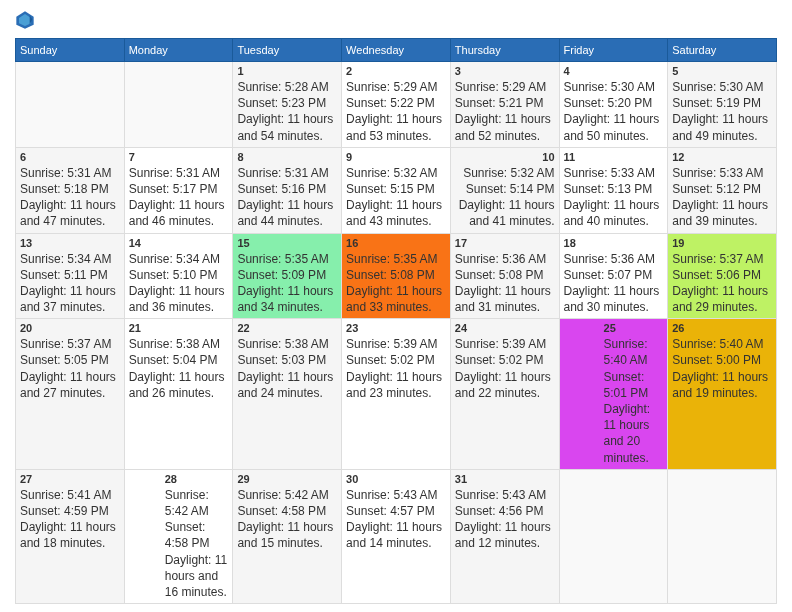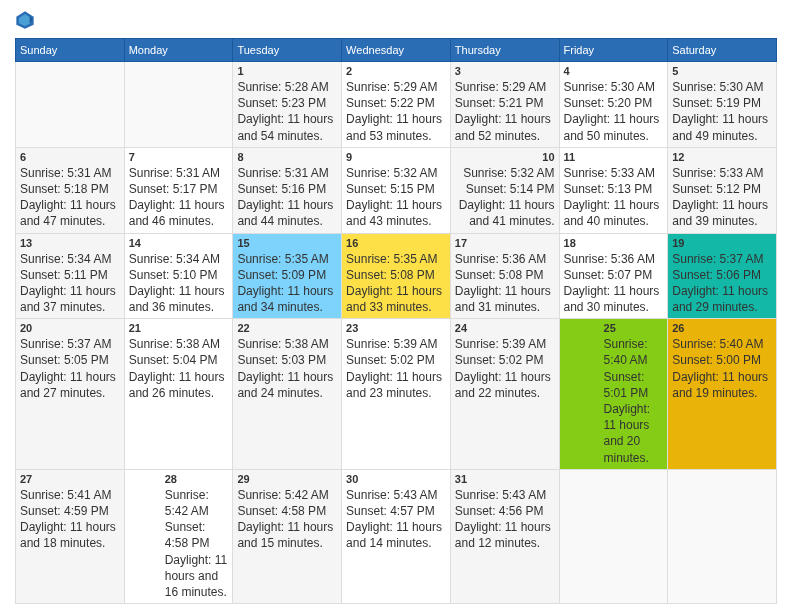--- a/index.html
+++ b/index.html
@@ -202,37 +202,37 @@
         </tr>
         <tr>
           <td style="background: rgb(245, 245, 245);">
             <span class="cell-date">13</span>
             <div class="cell-info">Sunrise: 5:34 AM<br>Sunset: 5:11 PM<br>Daylight: 11 hours and 37 minutes.</div>
           </td>
           <td style="background: rgb(255, 255, 255);">
             <span class="cell-date">14</span>
             <div class="cell-info">Sunrise: 5:34 AM<br>Sunset: 5:10 PM<br>Daylight: 11 hours and 36 minutes.</div>
           </td>
-          <td style="background: #7dd3fc; margin-top: 18px;">
+          <td style="background: #86efac; margin-top: 18px;">
             <span class="cell-date">15</span>
             <div class="cell-info">Sunrise: 5:35 AM<br>Sunset: 5:09 PM<br>Daylight: 11 hours and 34 minutes.</div>
           </td>
-          <td style="background: #fde047;">
+          <td style="background: #f97316;">
             <span class="cell-date">16</span>
             <div class="cell-info">Sunrise: 5:35 AM<br>Sunset: 5:08 PM<br>Daylight: 11 hours and 33 minutes.</div>
           </td>
           <td style="background: rgb(245, 245, 245);">
             <span class="cell-date">17</span>
             <div class="cell-info">Sunrise: 5:36 AM<br>Sunset: 5:08 PM<br>Daylight: 11 hours and 31 minutes.</div>
           </td>
           <td style="background: rgb(255, 255, 255);">
             <span class="cell-date">18</span>
             <div class="cell-info">Sunrise: 5:36 AM<br>Sunset: 5:07 PM<br>Daylight: 11 hours and 30 minutes.</div>
           </td>
-          <td style="background: #14b8a6;">
+          <td style="background: #bef264;">
             <span class="cell-date">19</span>
             <div class="cell-info">Sunrise: 5:37 AM<br>Sunset: 5:06 PM<br>Daylight: 11 hours and 29 minutes.</div>
           </td>
         </tr>
         <tr>
           <td style="background: rgb(245, 245, 245);">
             <span class="cell-date">20</span>
             <div class="cell-info">Sunrise: 5:37 AM<br>Sunset: 5:05 PM<br>Daylight: 11 hours and 27 minutes.</div>
           </td>
           <td style="background: rgb(255, 255, 255);">
@@ -244,21 +244,21 @@
             <div class="cell-info">Sunrise: 5:38 AM<br>Sunset: 5:03 PM<br>Daylight: 11 hours and 24 minutes.</div>
           </td>
           <td style="background: rgb(255, 255, 255);">
             <span class="cell-date">23</span>
             <div class="cell-info">Sunrise: 5:39 AM<br>Sunset: 5:02 PM<br>Daylight: 11 hours and 23 minutes.</div>
           </td>
           <td style="background: rgb(245, 245, 245);">
             <span class="cell-date">24</span>
             <div class="cell-info">Sunrise: 5:39 AM<br>Sunset: 5:02 PM<br>Daylight: 11 hours and 22 minutes.</div>
           </td>
-          <td style="background: #84cc16; padding-left: 44px;">
+          <td style="background: #d946ef; padding-left: 44px;">
             <span class="cell-date">25</span>
             <div class="cell-info">Sunrise: 5:40 AM<br>Sunset: 5:01 PM<br>Daylight: 11 hours and 20 minutes.</div>
           </td>
           <td style="background: #eab308;">
             <span class="cell-date">26</span>
             <div class="cell-info">Sunrise: 5:40 AM<br>Sunset: 5:00 PM<br>Daylight: 11 hours and 19 minutes.</div>
           </td>
         </tr>
         <tr>
           <td style="background: rgb(245, 245, 245);">

